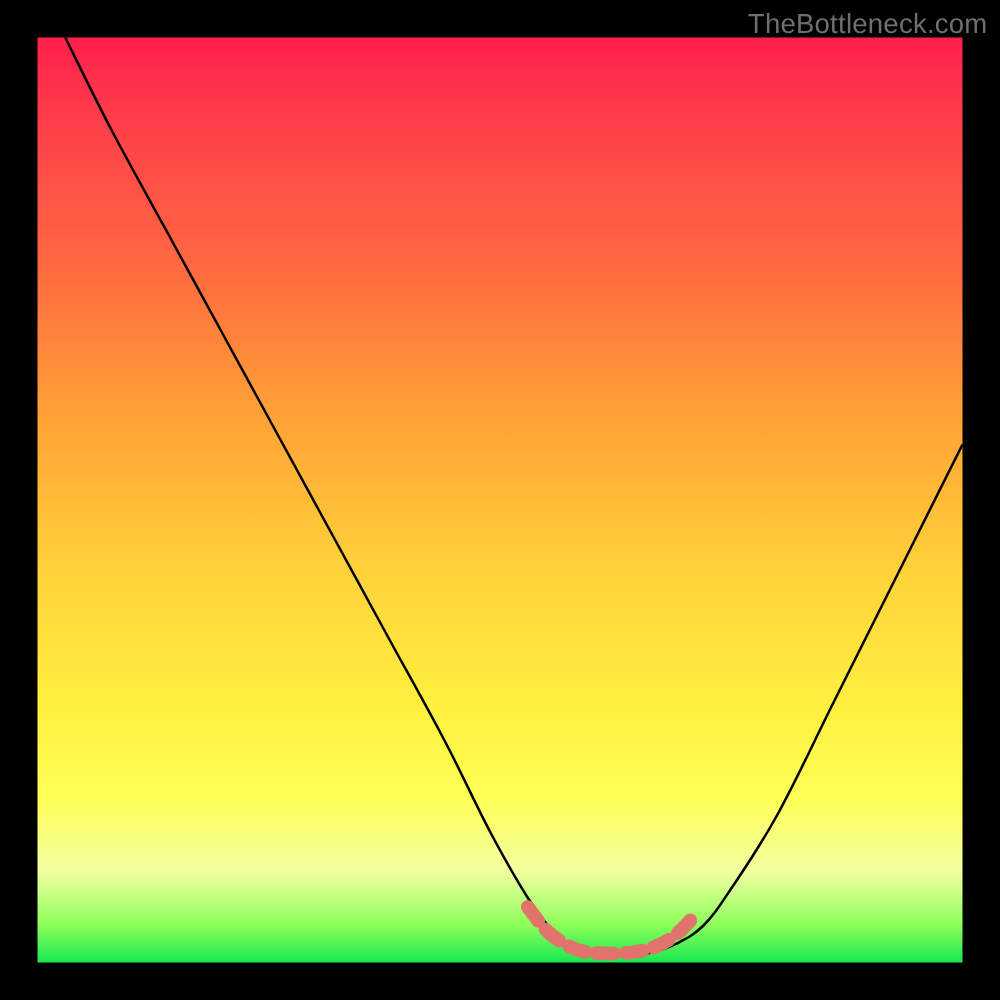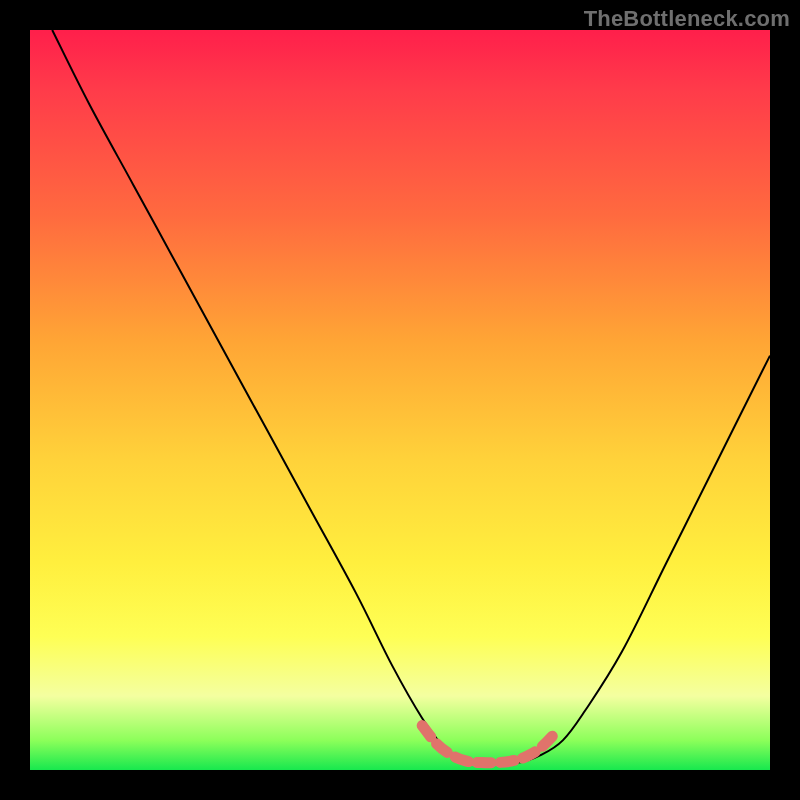--- a/index.html
+++ b/index.html
@@ -39,21 +39,21 @@
       #8cff5a 96%,
       #17e84e 100%
     );
   }
   .watermark {
     position: absolute;
     top: 6px;
     right: 10px;
     color: #6f6f6f;
     font-size: 22px;
-    font-weight: 700;
+    font-weight: 400;
     letter-spacing: 0.2px;
     user-select: none;
   }
   svg.curve {
     position: absolute;
     left: 0;
     top: 0;
     width: 740px;
     height: 740px;
     overflow: visible;

